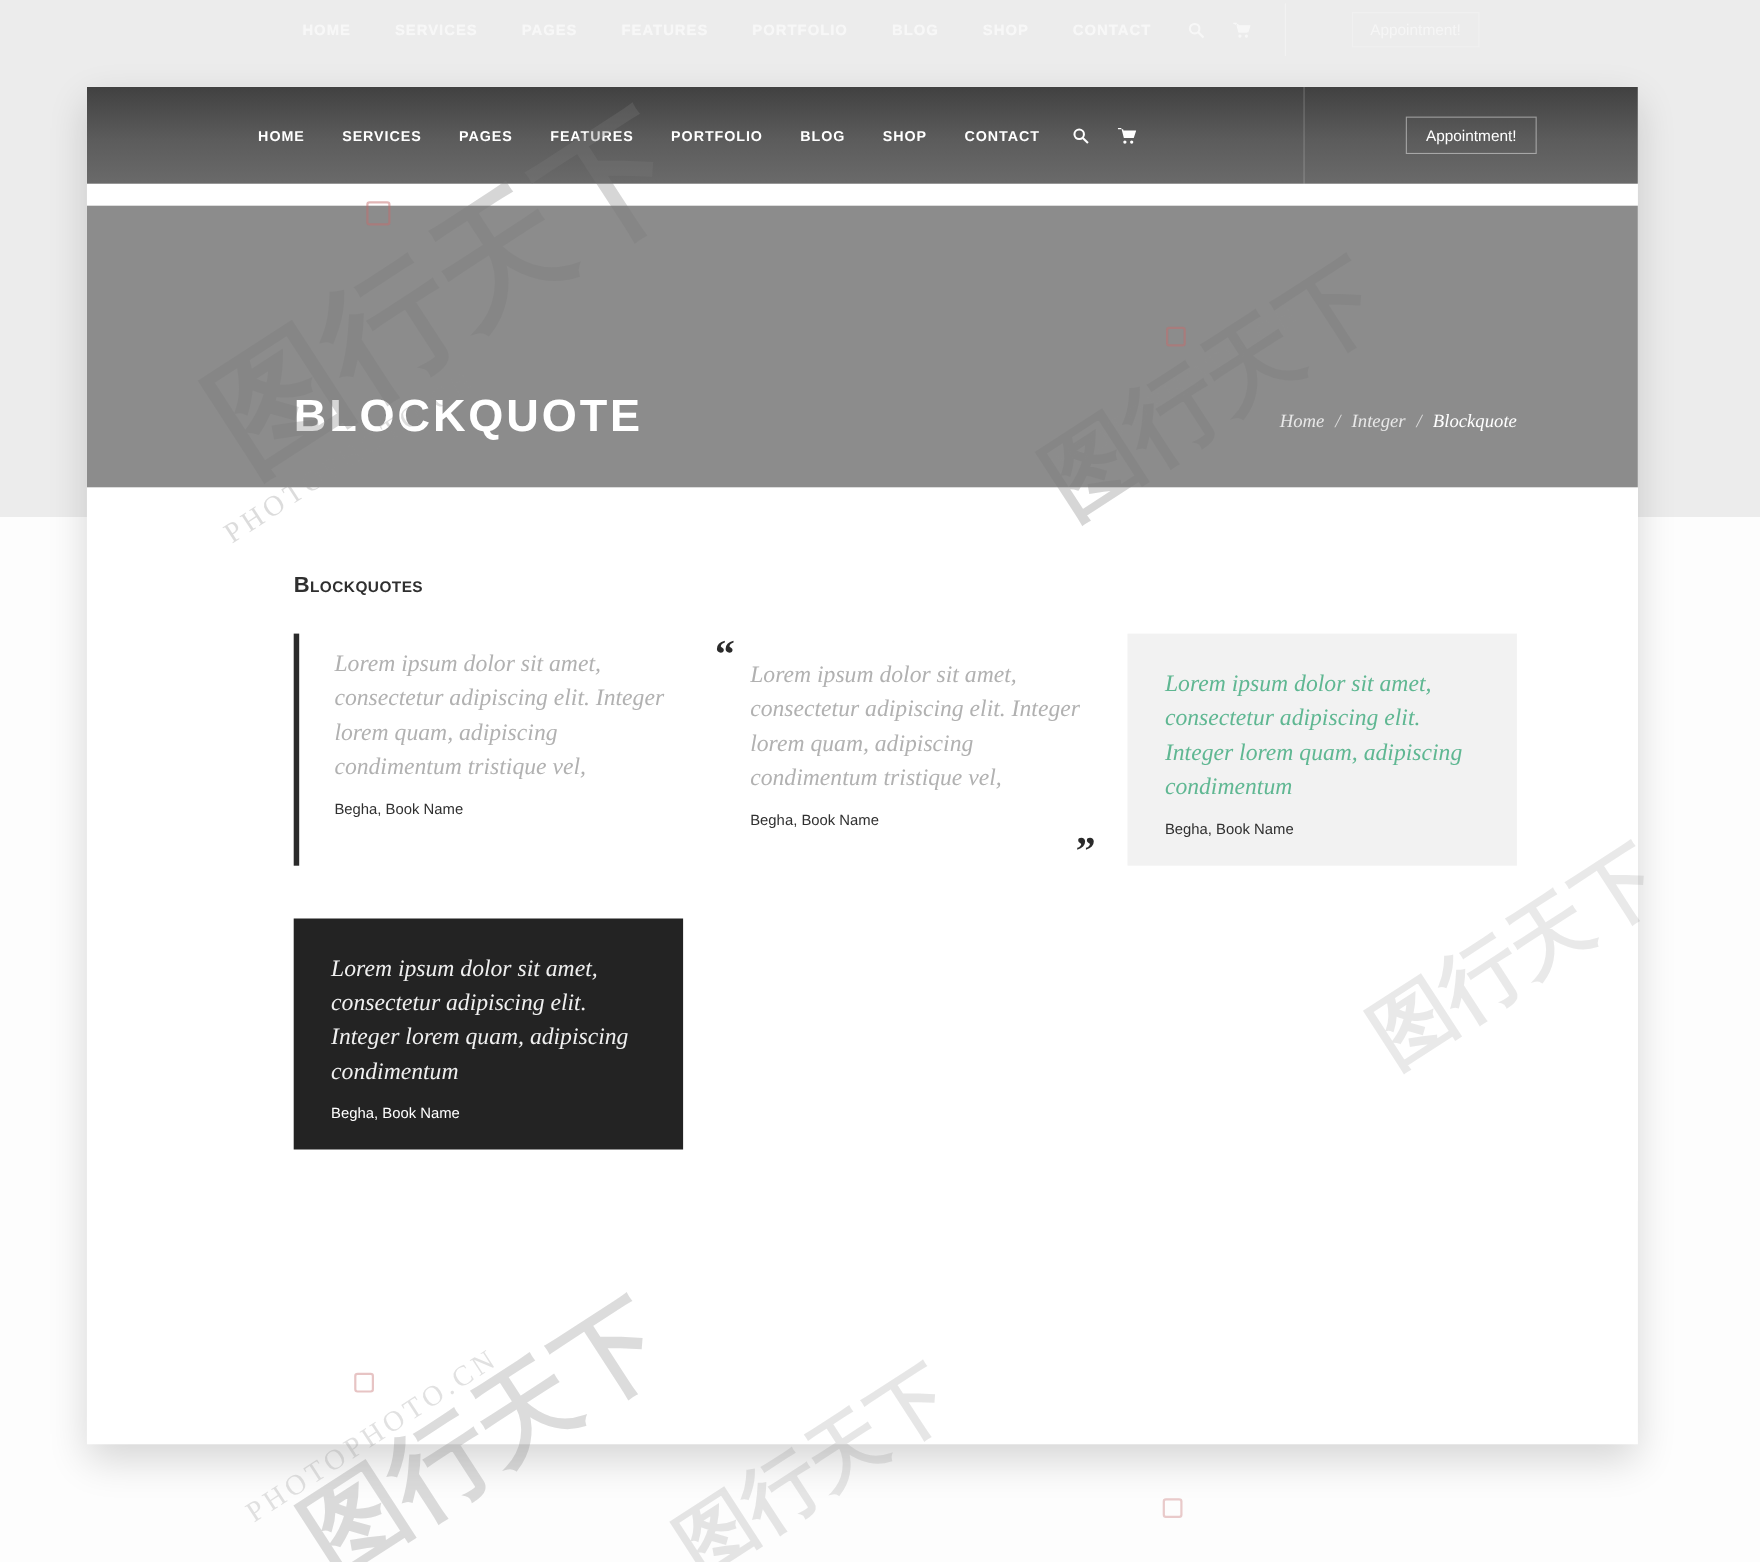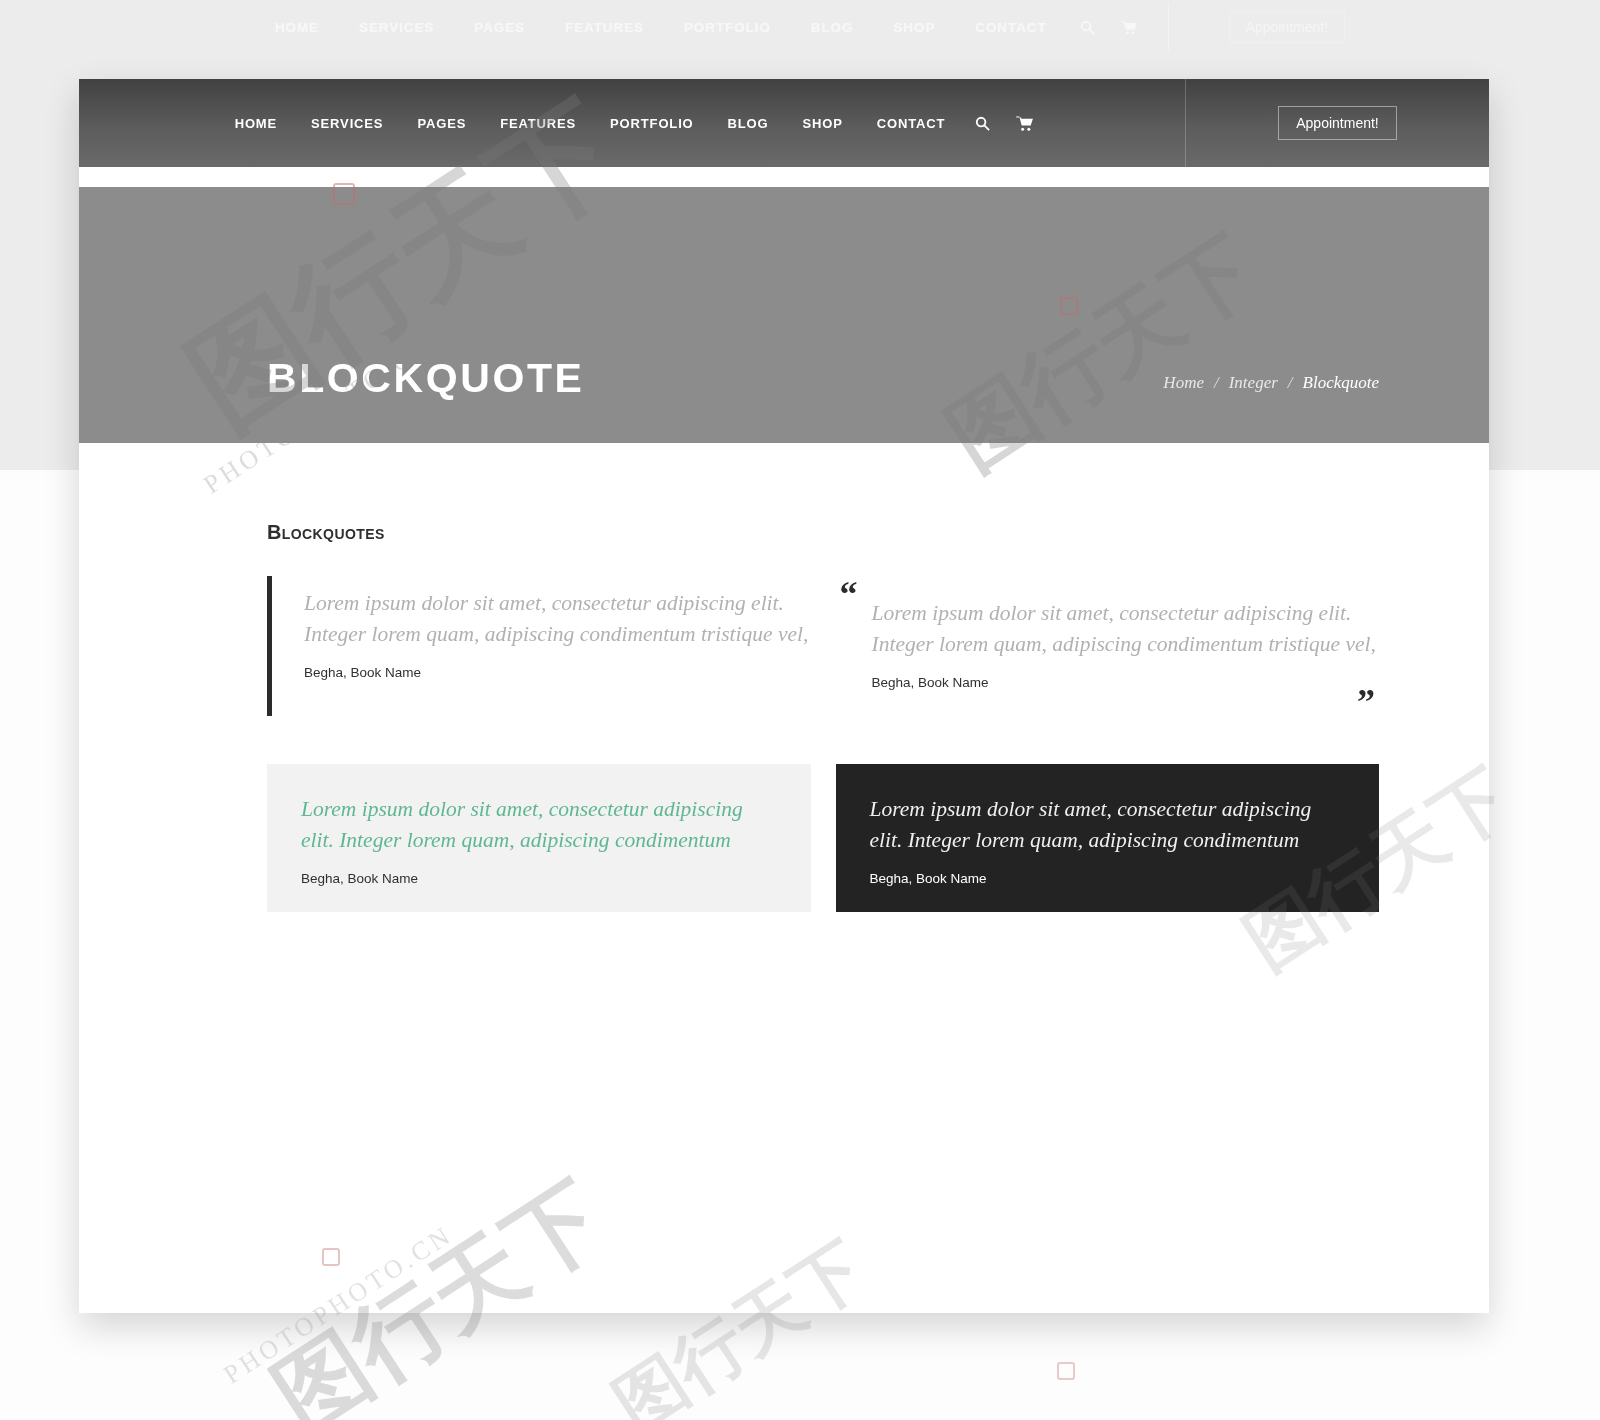--- a/index.html
+++ b/index.html
@@ -194,21 +194,21 @@
     font-size: 20px;
     font-weight: 700;
     color: #2f2f2f;
     font-variant: small-caps;
     letter-spacing: .4px;
     margin-bottom: 32px;
   }
 
   .quote-grid {
     display: grid;
-    grid-template-columns: 1fr 1fr;
+    grid-template-columns: 1fr 1fr 1fr;
     column-gap: 25px;
     row-gap: 48px;
   }
 
   .quote-text {
     font-family: "Liberation Serif", serif;
     font-style: italic;
     font-size: 21.5px;
     line-height: 1.46;
     color: #b1b1b1;

